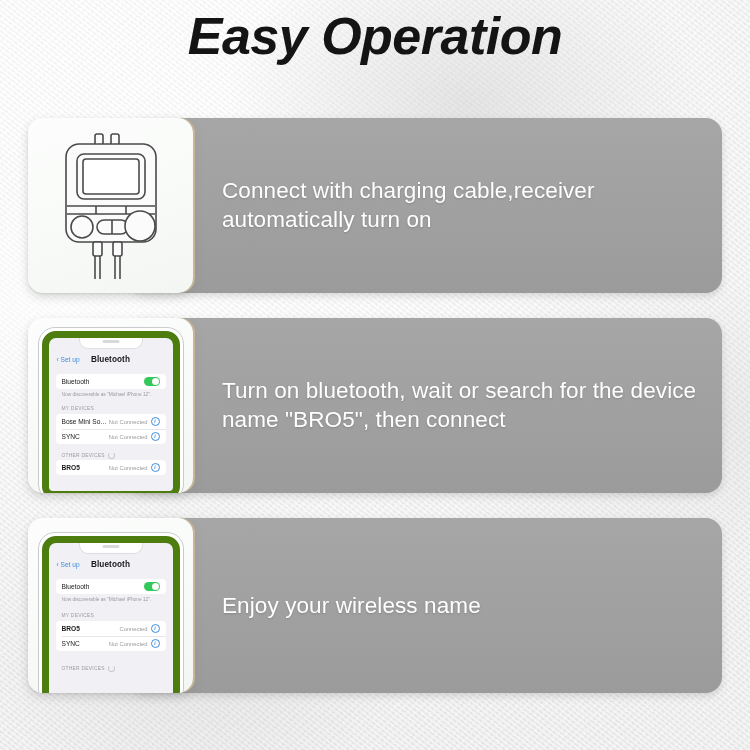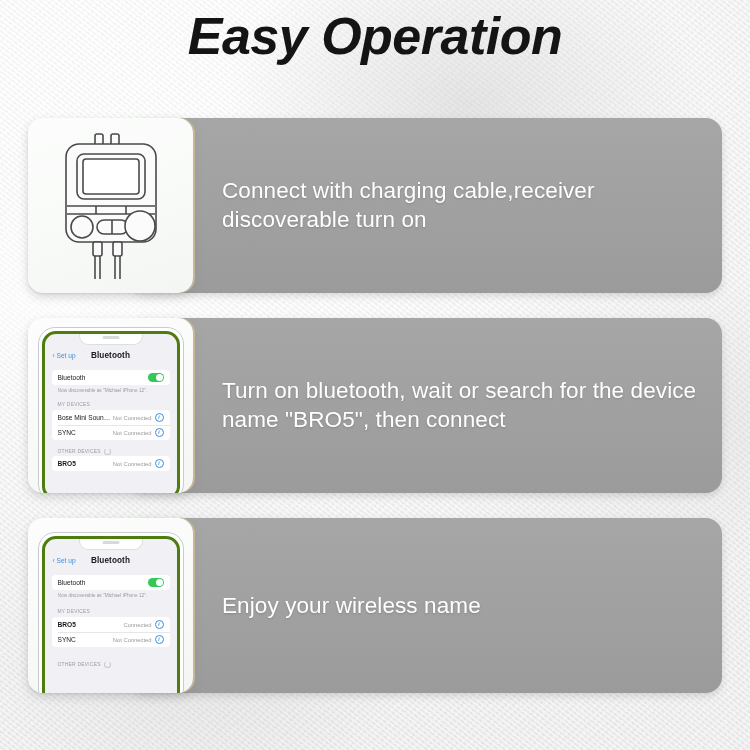--- a/index.html
+++ b/index.html
@@ -135,21 +135,21 @@
     box-sizing: border-box;
     overflow: hidden;
   }
   #phone-2 { top: 9px; height: 172px; }
   #phone-3 { top: 14px; height: 172px; }
   .phone-inner {
     position: relative;
     width: 100%;
     height: 100%;
     background: #f1f1f5;
-    border: 3px solid #4d7c0f;
+    border: 7px solid #4d7c0f;
     border-radius: 14px 14px 11px 11px;
     overflow: hidden;
     box-sizing: border-box;
   }
   .notch {
     position: absolute;
     top: -1px;
     left: 50%;
     transform: translateX(-50%);
     width: 62px;
@@ -304,21 +304,21 @@
 
 <div id="page">
 
   <div class="fabric"></div>
   <div class="fabric2"></div>
 
   <div class="title">Easy Operation</div>
 
   <div class="row" id="row-1">
     <div class="banner">
-      <div class="banner-text">Connect with charging cable,receiver discoverable turn on</div>
+      <div class="banner-text">Connect with charging cable,receiver automatically turn on</div>
     </div>
     <div class="card">
       <div class="device-wrap">
         <svg width="112" height="150" viewBox="0 0 112 150" fill="none">
           <g stroke="#4a4a4a" stroke-width="1.6" fill="#fbfbfb">
 
             <rect x="40" y="3" width="8" height="13" rx="2"></rect>
             <rect x="56" y="3" width="8" height="13" rx="2"></rect>
 
             <rect x="11" y="13" width="90" height="98" rx="13"></rect>

